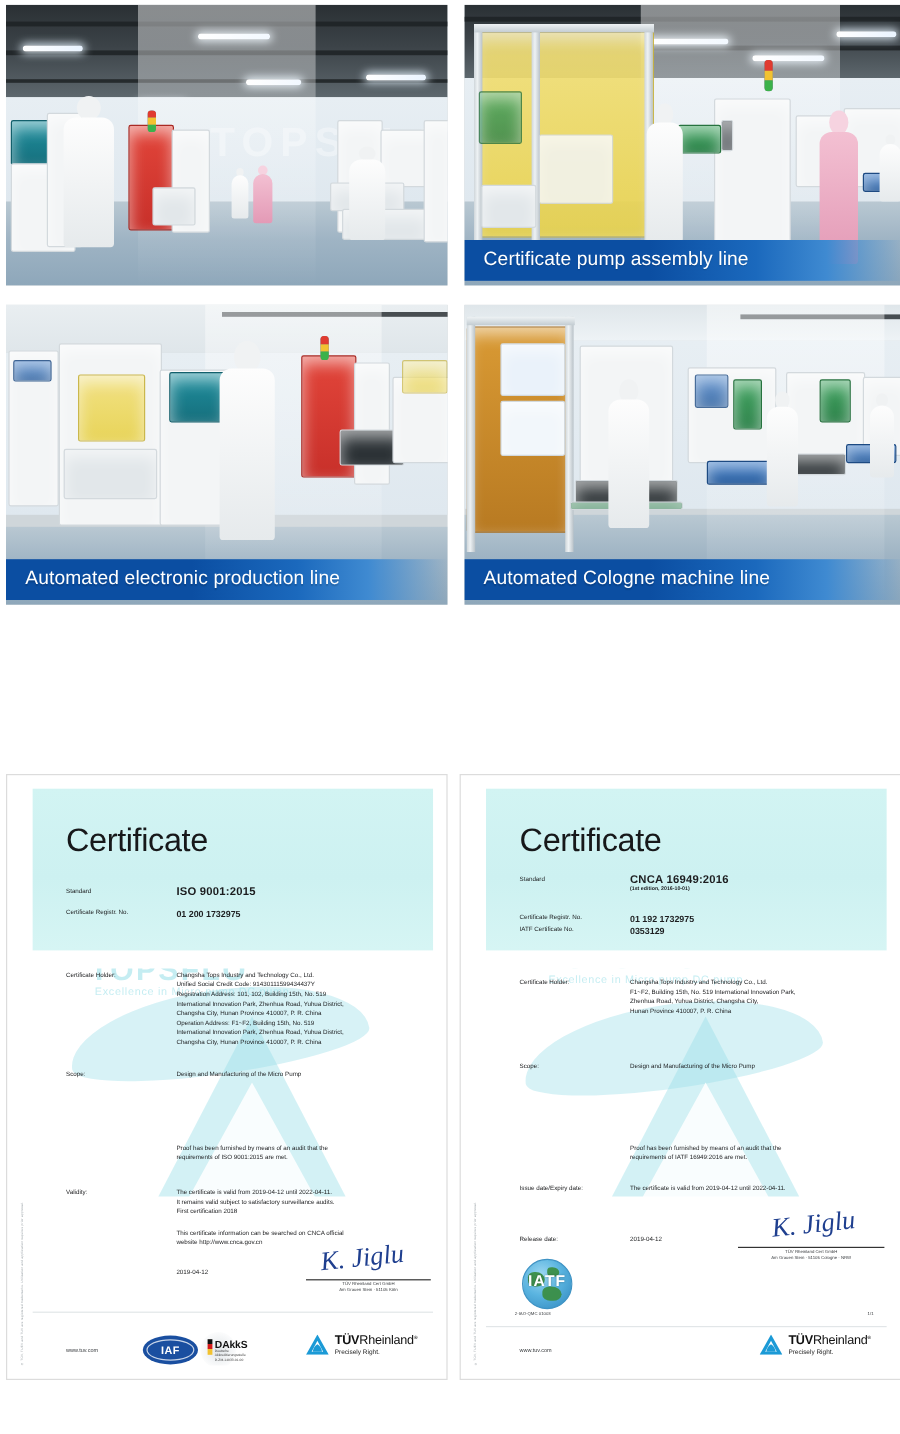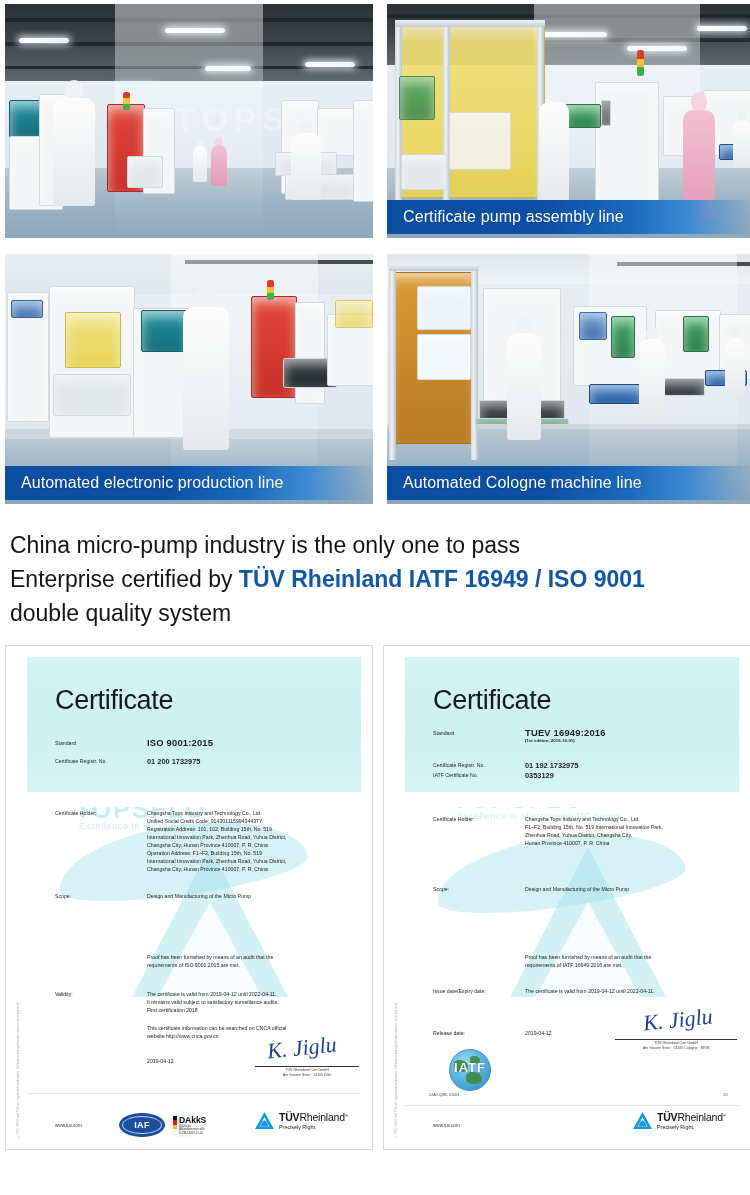--- a/index.html
+++ b/index.html
@@ -360,25 +360,20 @@
           <div class="head"></div>
             <div class="body"></div>
         </div>
       </div>
       <div class="caption-bar">
         <span>Automated Cologne machine line</span>
       </div>
     </div>
   </div>
 
-  <div class="headline">
-    <div>China micro-pump industry is the only one to pass</div>
-    <div><span>Enterprise certified by </span><span class="hl">TÜV Rheinland IATF 16949 / ISO 9001</span></div>
-    <div>double quality system</div>
-  </div>
 
   <div class="certs">
 
     <div class="cert-card">
       <div class="cert-sidestrip">® TÜV, TUEV and TUV are registered trademarks. Utilisation and application requires prior approval.</div>
       <div class="cert-inner">
         <div class="cert-band"></div>
         <div class="cert-title">Certificate</div>
 
         <div class="watermark">
@@ -497,21 +492,21 @@
           <div class="wm-sub" style="top:4px;">Excellence in Micro pump DC pump</div>
           <div class="wm-swoosh" style="top:30px;"></div>
           <div class="wm-tri"></div>
           <div class="wm-tri2"></div>
         </div>
 
         <div class="rows">
           <div class="row" style="left:28px;top:72px;">
             <div class="lab">Standard</div>
             <div>
-              <div class="val bigstd">TUEV 16949:2016</div>
+              <div class="val bigstd">CNCA 16949:2016</div>
               <div class="val small">(1st edition, 2016-10-01)</div>
             </div>
           </div>
           <div class="row" style="left:28px;top:104px;">
             <div class="lab">Certificate Registr. No.</div>
             <div class="val b">01 192 1732975</div>
           </div>
           <div class="row" style="left:28px;top:114px;">
             <div class="lab">IATF Certificate No.</div>
             <div class="val b">0353129</div>
@@ -550,21 +545,21 @@
             <div class="lab">Release date:</div>
             <div class="val">2019-04-12</div>
           </div>
         </div>
 
         <div class="sig" style="left:238px;top:350px;">K. Jiglu</div>
         <div class="sig-line" style="left:210px;top:382px;width:122px;"></div>
         <div class="sig-cap" style="left:210px;top:384px;width:122px;">TÜV Rheinland Cert GmbH</div>
         <div class="sig-cap" style="left:210px;top:389px;width:122px;">Am Grauen Stein · 51105 Cologne · NRW</div>
 
-        <div class="iatf-globe" style="left:44px;top:392px;">
+        <div class="iatf-globe" style="left:30px;top:392px;">
           <div class="iatf-land" style="left:4px;top:10px;width:14px;height:12px;"></div>
           <div class="iatf-land" style="left:20px;top:6px;width:10px;height:8px;"></div>
           <div class="iatf-land" style="left:16px;top:22px;width:16px;height:12px;"></div>
           <div class="iatf-word">IATF</div>
         </div>
         <div class="iatf-code" style="left:24px;top:436px;">2-IAO-QMC 01003</div>
         <div class="pagenum" style="left:318px;top:436px;">1/1</div>
 
         <div class="footer-sep" style="top:448px;"></div>
         <div class="foot-url" style="left:28px;top:466px;">www.tuv.com</div>

